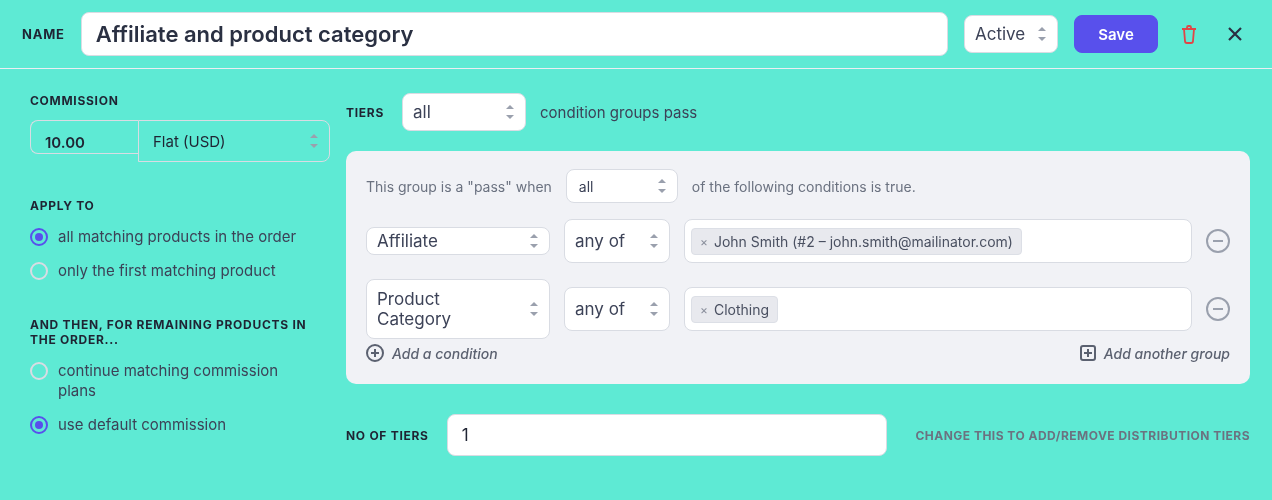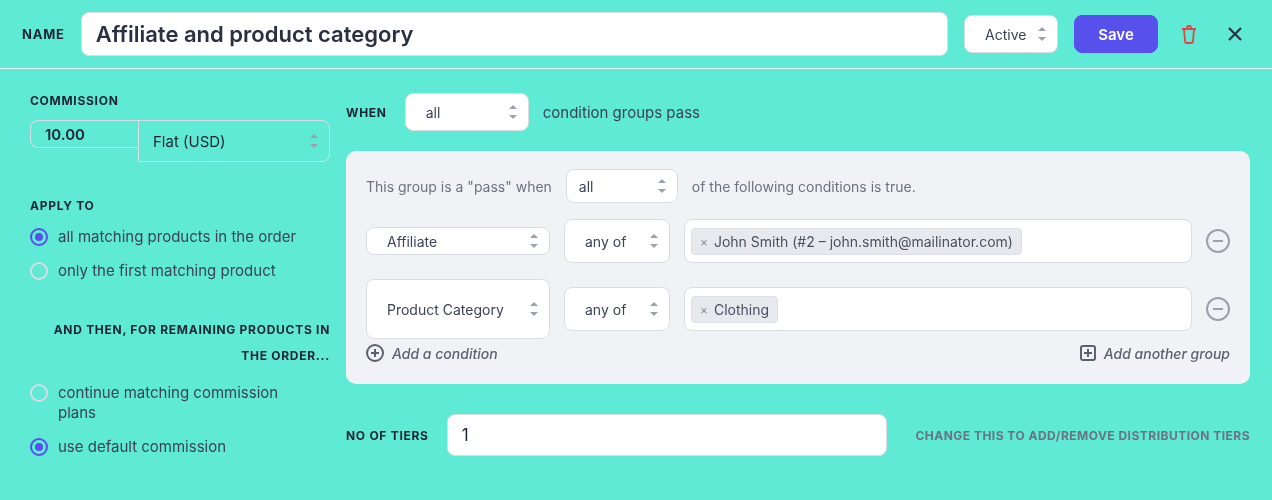--- a/index.html
+++ b/index.html
@@ -22,21 +22,21 @@
   body{margin:0;background:var(--page);color:var(--text);}
   .frame{width:1272px;height:500px;overflow:hidden;background:#5eead4;margin:0 auto;}
 
   
   .hdr{display:flex;align-items:center;gap:16px;padding:12px 22px;border-bottom:1px solid #eceef3;}
   .hdr-label{font-size:13px;font-weight:700;letter-spacing:.06em;color:var(--text-strong);}
   .name-input{flex:1;height:44px;border:1px solid var(--bd);border-radius:8px;background:#fff;
     padding:0 14px;font-size:22px;font-weight:600;color:#2a3042;outline:none;}
   .select, .input, .numinput{border:1px solid var(--bd);border-radius:8px;background:#fff;color:var(--text);
     display:flex;align-items:center;position:relative;}
-  .select{height:38px;padding:0 34px 0 20px;font-size:14px;}
+  .select{height:38px;padding:0 34px 0 10px;font-size:17px;}
   .select.sm{height:34px;padding:0 28px 0 12px;font-size:14px;}
 
   .chev{position:absolute;right:8px;top:50%;transform:translateY(-50%);width:14px;height:18px;}
   .chev::before,.chev::after{content:"";position:absolute;left:3px;width:0;height:0;
     border-left:4px solid transparent;border-right:4px solid transparent;}
   .chev::before{top:2px;border-bottom:4px solid var(--chev);}
   .chev::after{bottom:2px;border-top:4px solid var(--chev);}
 
   .btn{height:38px;border-radius:8px;border:1px solid var(--bd);background:#fff;color:var(--text);
     padding:16px 18px;font-size:15px;font-weight:600;display:inline-flex;align-items:center;justify-content:center;cursor:pointer;}
@@ -46,21 +46,21 @@
 
   
   .body{display:flex;gap:16px;padding:24px 22px 10px 30px;}
   .left{width:300px;flex:none;}
   .right{flex:1;min-width:0;}
 
   .section-label{font-size:12px;font-weight:700;letter-spacing:.06em;color:var(--text-strong);}
 
   .commission-row{display:flex;gap:0;margin-top:12px;}
   .commission-row .val{flex:0 0 108px;border:1px solid var(--bd);border-right:none;border-radius:8px 0 0 8px;
-    height:28px;display:flex;align-items:center;padding:0 14px;font-size:15px;font-weight:600;color:var(--text-strong);}
+    height:34px;display:flex;align-items:flex-start;padding:12px 14px;font-size:15px;font-weight:600;color:var(--text-strong);}
   .commission-row .type{flex:1;border:1px solid var(--bd);border-radius:0 8px 8px 0;height:42px;
     display:flex;align-items:center;padding:0 34px 0 14px;font-size:15px;position:relative;color:var(--text-strong);}
 
   .left .block{margin-top:36px;}
   .radio-item{display:flex;align-items:flex-start;gap:10px;margin-top:14px;}
   .radio{width:18px;height:18px;border:2px solid var(--bd);border-radius:50%;flex:none;margin-top:1px;position:relative;}
   .radio.sel{border-color:var(--accent);}
   .radio.sel::after{content:"";position:absolute;inset:3px;border-radius:50%;background:var(--accent);}
   .radio-label{font-size:15px;line-height:20px;color:var(--text);max-width:260px;}
 
@@ -147,35 +147,35 @@
           <span class="radio sel"></span>
           <span class="radio-label">all matching products in the order</span>
         </div>
         <div class="radio-item">
           <span class="radio"></span>
           <span class="radio-label">only the first matching product</span>
         </div>
       </div>
 
       <div class="block">
-        <div class="section-label" style="line-height:26px;text-align:right;">AND THEN, FOR REMAINING PRODUCTS IN THE ORDER...</div>
+        <div class="section-label" style="line-height:15px;">AND THEN, FOR REMAINING PRODUCTS IN THE ORDER...</div>
         <div class="radio-item">
           <span class="radio"></span>
           <span class="radio-label">continue matching commission plans</span>
         </div>
         <div class="radio-item">
           <span class="radio sel"></span>
           <span class="radio-label">use default commission</span>
         </div>
       </div>
     </div>
 
     <div class="right">
       <div class="when-row">
-        <span class="section-label">WHEN</span>
+        <span class="section-label">TIERS</span>
         <div class="select" style="width:124px;">
           <span>all</span>
           <span class="chev"></span>
         </div>
         <span class="txt">condition groups pass</span>
       </div>
 
       <div class="group">
         <div class="group-desc">
           <span class="lt">This group is a "pass" when</span>

